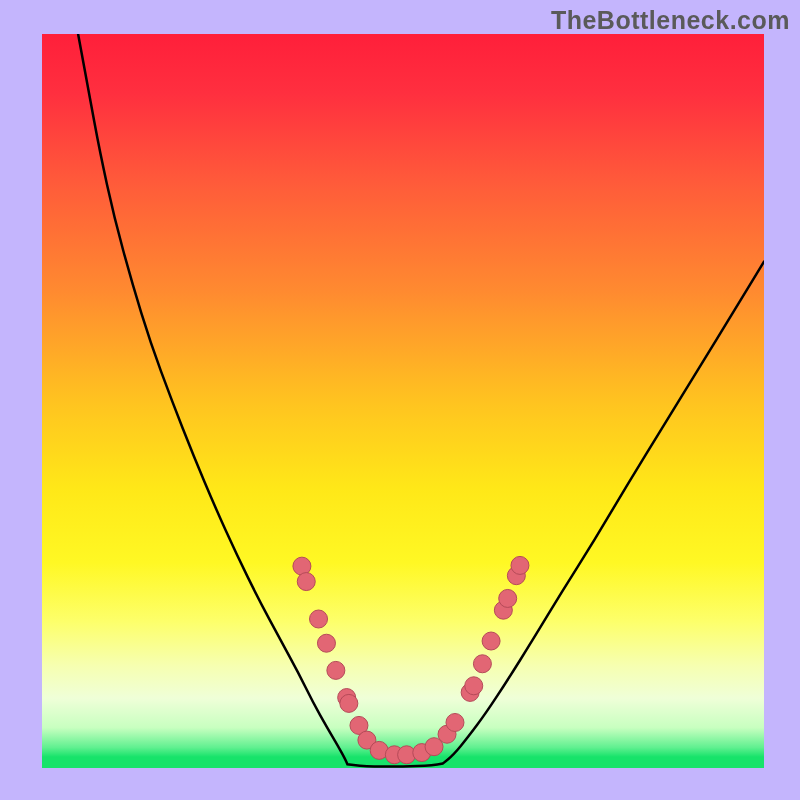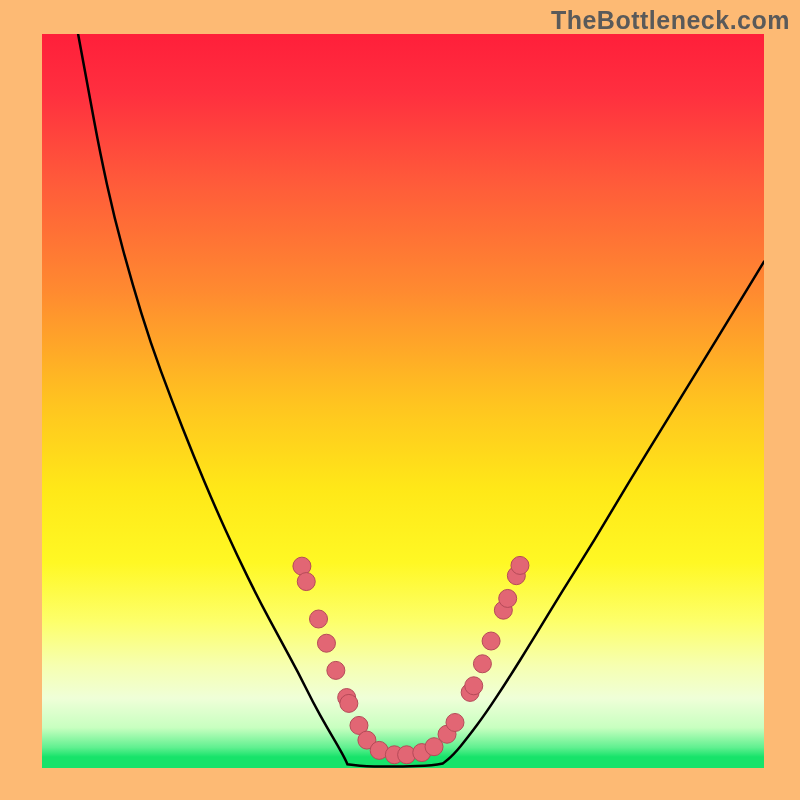--- a/index.html
+++ b/index.html
@@ -10,21 +10,21 @@
     overflow: hidden;
     background: #000;
     font-family: Arial, Helvetica, sans-serif;
   }
   .frame {
     position: absolute;
     left: 0;
     top: 0;
     width: 800px;
     height: 800px;
-    background: #fdba74;
+    background: #c4b5fd;
   }
   .plot-area {
     position: absolute;
     box-sizing: border-box;
   }
   .watermark {
     position: absolute;
     font-weight: 600;
     letter-spacing: 0.5px;
   }

